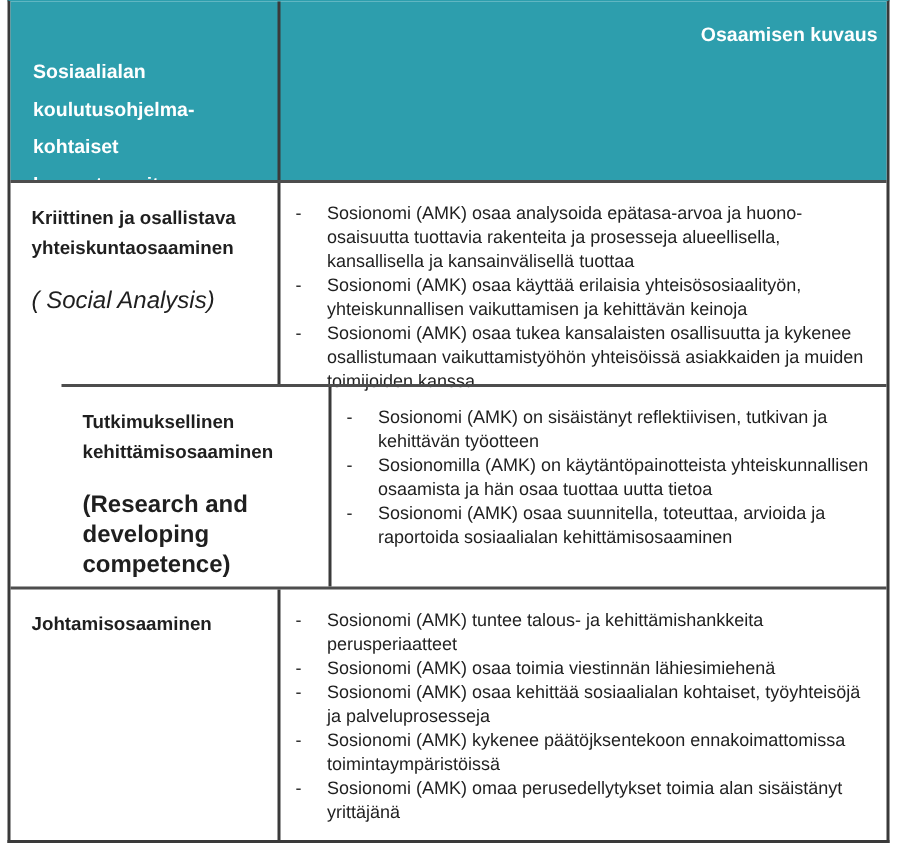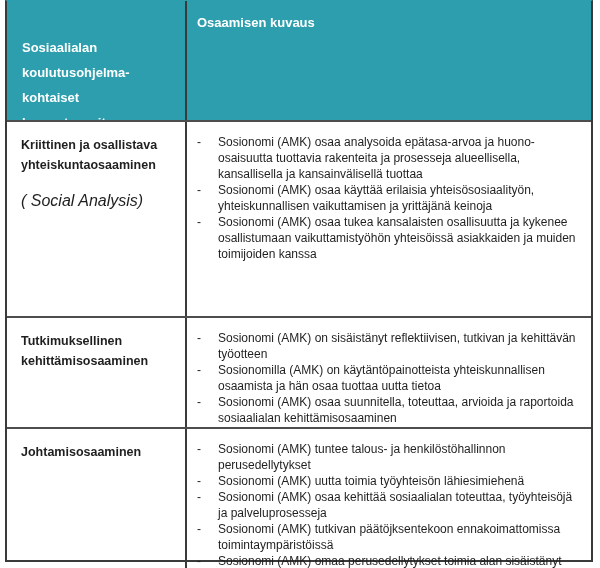--- a/index.html
+++ b/index.html
@@ -57,24 +57,25 @@
     font-size: 13px;
     font-weight: bold;
     line-height: 25px;
     white-space: pre-line;
   }
   .header-row .cell-right {
     padding: 9px 6px 0 10px;
     font-size: 13px;
     font-weight: bold;
     line-height: 25px;
+    text-align: right;
   }
   
-  .row-1 { height: 196px; flex: none; }
-  .row-2 { height: 111px; flex: none; }
+  .row-1 { height: 136px; flex: none; }
+  .row-2 { height: 135px; flex: none; margin-left: 34px; }
   .row-3 { flex: 1; justify-content: center; }
   .body-row .cell-left {
     padding: 13px 6px 0 14px;
     color: var(--body-text, #1F1F1F);
   }
   .competence-name {
     font-size: 12.5px;
     font-weight: bold;
     line-height: 20px;
   }
@@ -130,34 +131,35 @@
       <div class="cell-right">
         <div class="bullet-list">
 
             <div class="bullet-item">
               <span class="bullet-marker">-</span>
               <span class="bullet-text">Sosionomi (AMK) osaa analysoida epätasa-arvoa ja huono-osaisuutta tuottavia rakenteita ja prosesseja alueellisella, kansallisella ja kansainvälisellä tuottaa</span>
             </div>
 
             <div class="bullet-item">
               <span class="bullet-marker">-</span>
-              <span class="bullet-text">Sosionomi (AMK) osaa käyttää erilaisia yhteisösosiaalityön, yhteiskunnallisen vaikuttamisen ja yrittäjänä keinoja</span>
+              <span class="bullet-text">Sosionomi (AMK) osaa käyttää erilaisia yhteisösosiaalityön, yhteiskunnallisen vaikuttamisen ja kehittävän keinoja</span>
             </div>
 
             <div class="bullet-item">
               <span class="bullet-marker">-</span>
               <span class="bullet-text">Sosionomi (AMK) osaa tukea kansalaisten osallisuutta ja kykenee osallistumaan vaikuttamistyöhön yhteisöissä asiakkaiden ja muiden toimijoiden kanssa</span>
             </div>
           </div>
       </div>
     </div>
 
     <div class="trow body-row row-2">
       <div class="cell-left">
         <div class="competence-name">Tutkimuksellinen kehittämisosaaminen</div>
+        <div class="english-name eng-bold">(Research and developing competence)</div>
       </div>
       <div class="cell-right">
         <div class="bullet-list">
 
             <div class="bullet-item">
               <span class="bullet-marker">-</span>
               <span class="bullet-text">Sosionomi (AMK) on sisäistänyt reflektiivisen, tutkivan ja kehittävän työotteen</span>
             </div>
 
             <div class="bullet-item">
@@ -175,36 +177,36 @@
 
     <div class="trow body-row row-3">
       <div class="cell-left">
         <div class="competence-name">Johtamisosaaminen</div>
       </div>
       <div class="cell-right">
         <div class="bullet-list">
 
             <div class="bullet-item">
               <span class="bullet-marker">-</span>
-              <span class="bullet-text">Sosionomi (AMK) tuntee talous- ja henkilöstöhallinnon perusedellytykset</span>
-            </div>
-
-            <div class="bullet-item">
-              <span class="bullet-marker">-</span>
-              <span class="bullet-text">Sosionomi (AMK) uutta toimia työyhteisön lähiesimiehenä</span>
-            </div>
-
-            <div class="bullet-item">
-              <span class="bullet-marker">-</span>
-              <span class="bullet-text">Sosionomi (AMK) osaa kehittää sosiaalialan toteuttaa, työyhteisöjä ja palveluprosesseja</span>
-            </div>
-
-            <div class="bullet-item">
-              <span class="bullet-marker">-</span>
-              <span class="bullet-text">Sosionomi (AMK) tutkivan päätöjksentekoon ennakoimattomissa toimintaympäristöissä</span>
+              <span class="bullet-text">Sosionomi (AMK) tuntee talous- ja kehittämishankkeita perusperiaatteet</span>
+            </div>
+
+            <div class="bullet-item">
+              <span class="bullet-marker">-</span>
+              <span class="bullet-text">Sosionomi (AMK) osaa toimia viestinnän lähiesimiehenä</span>
+            </div>
+
+            <div class="bullet-item">
+              <span class="bullet-marker">-</span>
+              <span class="bullet-text">Sosionomi (AMK) osaa kehittää sosiaalialan kohtaiset, työyhteisöjä ja palveluprosesseja</span>
+            </div>
+
+            <div class="bullet-item">
+              <span class="bullet-marker">-</span>
+              <span class="bullet-text">Sosionomi (AMK) kykenee päätöjksentekoon ennakoimattomissa toimintaympäristöissä</span>
             </div>
 
             <div class="bullet-item">
               <span class="bullet-marker">-</span>
               <span class="bullet-text">Sosionomi (AMK) omaa perusedellytykset toimia alan sisäistänyt yrittäjänä</span>
             </div>
           </div>
       </div>
     </div>
 

